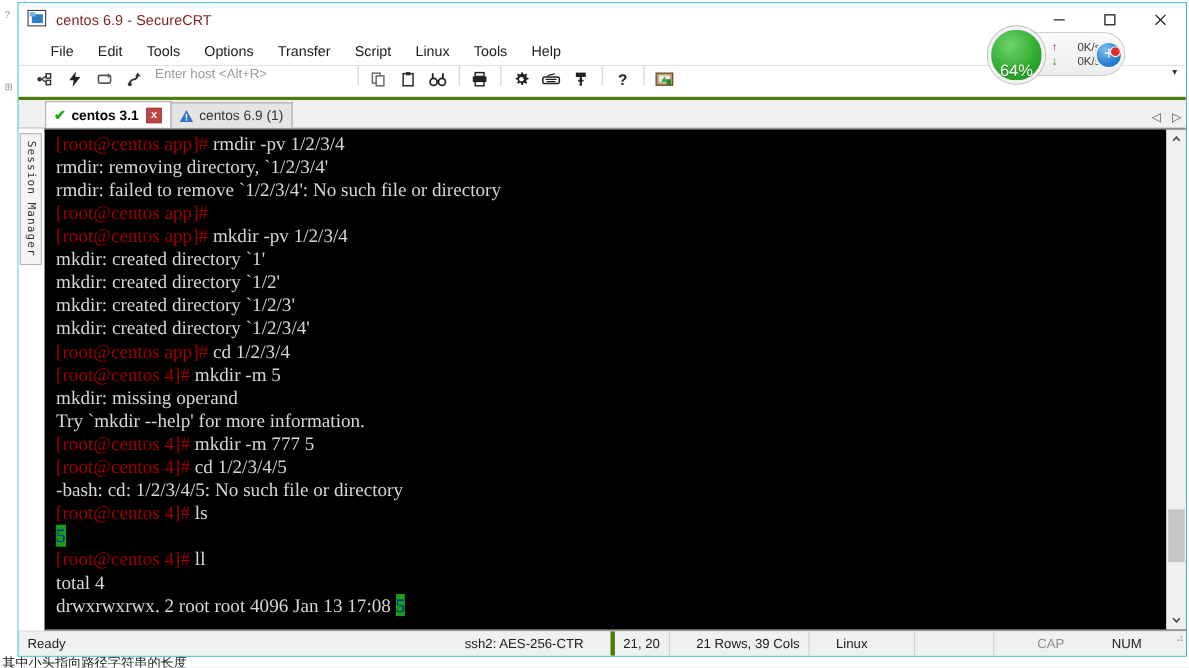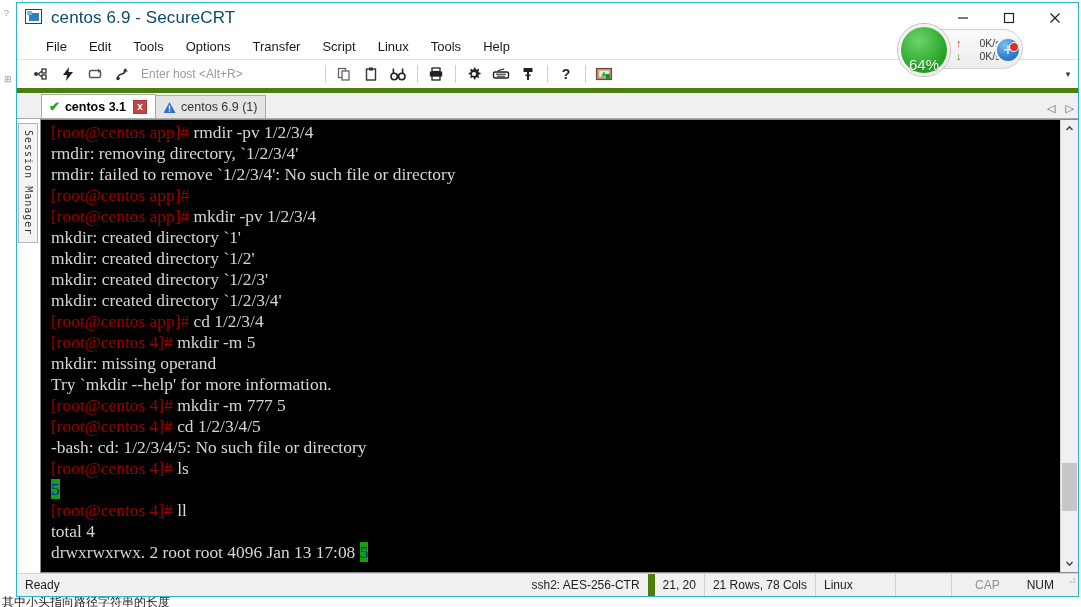--- a/index.html
+++ b/index.html
@@ -57,21 +57,21 @@
   }
   .app-icon .inner {
     position: absolute; left: 4px; top: 4px; width: 10px; height: 8px;
     background: #2f7fc4;
   }
   .app-icon .inner2 {
     position: absolute; left: 2px; top: 2px; width: 5px; height: 4px;
     background: #78b4e0;
   }
   .title-text {
-    font-size: 17px; color: #0c4a6e; letter-spacing: 0.1px;
+    font-size: 13px; color: #7f1d1d; letter-spacing: 0.1px;
   }
   .wincontrols {
     position: absolute; right: 0; top: 0; height: 30px;
     display: flex; align-items: stretch;
   }
   .wc {
     width: 46px; display: flex; align-items: center; justify-content: center;
     cursor: default;
   }
   .wc svg { display: block; }
@@ -83,23 +83,23 @@
     background: #ffffff;
     border-bottom: 1px solid #e2e2e2;
   }
   .menu-item {
     font-size: 13px; color: #1a1a1a;
     padding: 3px 11px; cursor: default;
   }
   
   .toolbar {
     height: 28px; flex: 0 0 28px;
-    display: flex; align-items: center;
-    background: #ffffff;
-    border-bottom: 5px solid #4d7c0f;
+    display: flex; align-items: flex-start;
+    background: #ffffff;
+    border-bottom: 3px solid #4d7c0f;
     position: relative;
   }
   .tb-btn {
     width: 25px; height: 24px;
     display: flex; align-items: center; justify-content: center;
     cursor: default; margin: 0 1px;
   }
   .tb-sep {
     width: 1px; height: 18px; background: #d0d0d0; margin: 0 5px;
   }
@@ -268,21 +268,21 @@
     position: absolute; right: 0px; top: 3px;
     width: 10px; height: 10px; border-radius: 50%;
     background: #e02b2b; border: 1.5px solid #fff; box-sizing: border-box;
   }
   
   .statusbar {
     height: 22px; flex: 0 0 22px;
     background: #f0f0f0;
     border-top: 1px solid #d4d4d4;
     display: flex; align-items: flex-start;
-    font-size: 12px; color: #202020;
+    font-size: 12px; color: #202020; gap: 16px;
   }
   .sb-cell {
     padding: 0 8px; height: 100%;
     display: flex; align-items: center;
     border-right: 1px solid #cfcfcf;
     box-sizing: border-box; white-space: nowrap;
   }
   .sb-cell.first { flex: 1 1 auto; border-right: none; padding-left: 8px; }
   .sb-cell.noborder { border-right: none; margin-left: 15px; }
   .sb-dim { color: #8f8f8f; }
@@ -507,22 +507,22 @@
                 <polyline points="1.5,3 4.5,6.2 7.5,3" fill="none" stroke="#444" stroke-width="1.5"></polyline>
               </svg>
           </div>
         </div>
       </div>
     </div>
 
     <div class="statusbar">
       <div class="sb-cell first">Ready</div>
       <div class="sb-cell noborder">ssh2: AES-256-CTR</div>
-      <div class="sb-cell" style="border-left:7px solid #4d7c0f;">21, 20</div>
-      <div class="sb-cell">21 Rows, 78 Cols</div>
+      <div class="sb-cell" style="border-left:4px solid #4d7c0f;">21, 20</div>
+      <div class="sb-cell">21 Rows, 39 Cols</div>
       <div class="sb-cell" style="min-width:80px;">Linux</div>
       <div class="sb-cell" style="min-width:56px;"></div>
       <div class="sb-cell sb-dim noborder">CAP</div>
       <div class="sb-cell noborder" style="padding-left:4px;">NUM</div>
       <div class="sb-grip">
         <svg width="10" height="10" viewBox="0 0 10 10">
           <circle cx="8" cy="8" r="0.8" fill="#9a9a9a"></circle>
             <circle cx="5" cy="8" r="0.8" fill="#9a9a9a"></circle>
             <circle cx="8" cy="5" r="0.8" fill="#9a9a9a"></circle>
         </svg>

